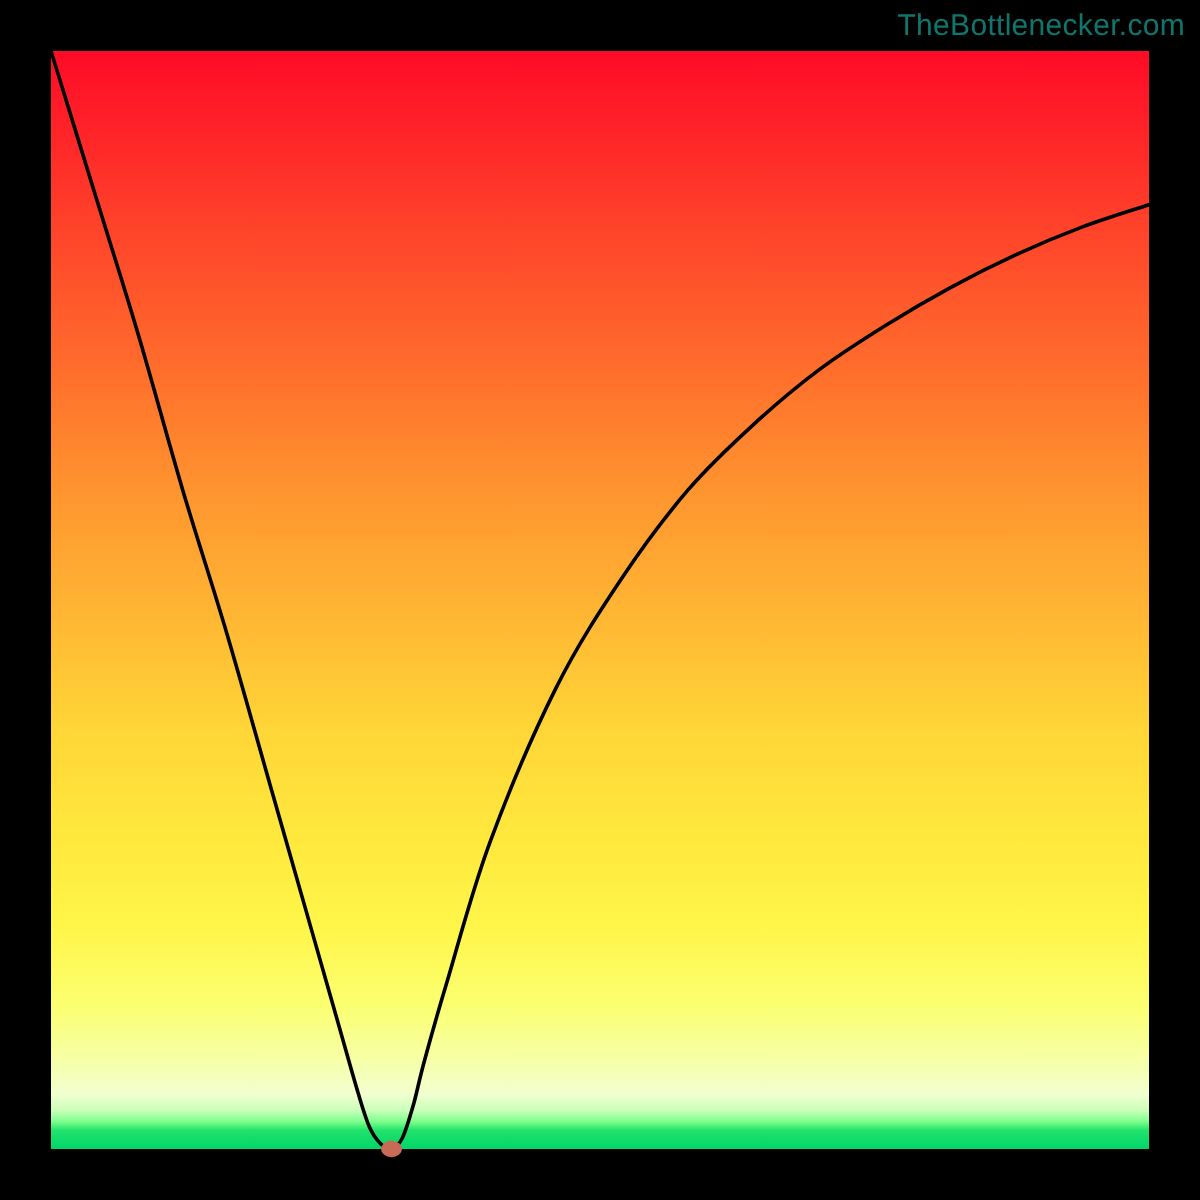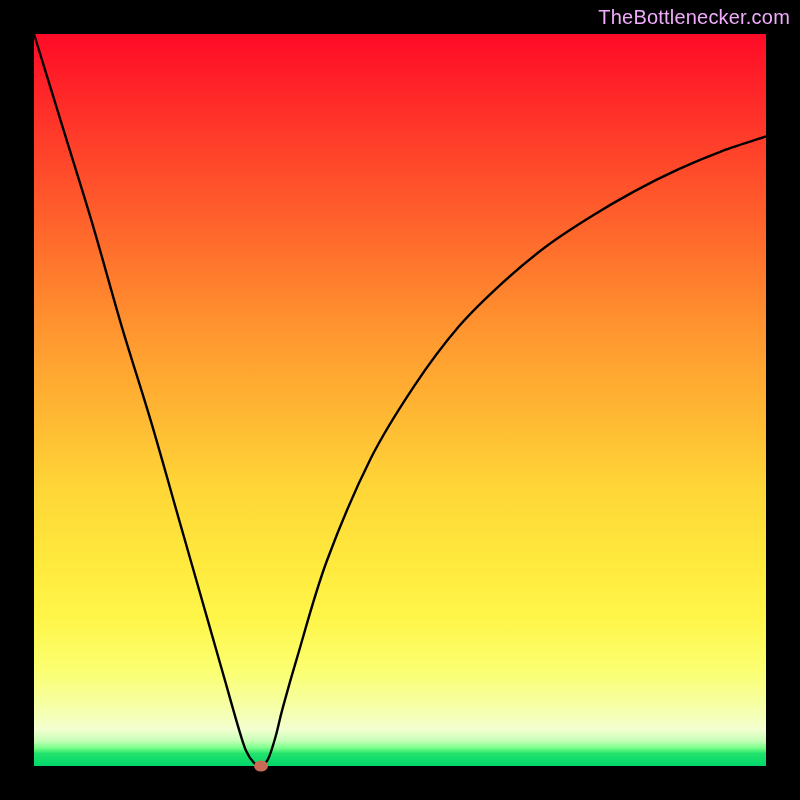--- a/index.html
+++ b/index.html
@@ -43,21 +43,21 @@
       #c9ffb9 96.5%,
       #7cff8c 97.5%,
       #22e26b 98.3%,
       #00d66a 100%
     );
   }
   .watermark {
     position: absolute;
     top: 6px;
     right: 10px;
-    color: #f0abfc;
+    color: #0f766e;
     font-size: 20px;
     letter-spacing: 0.2px;
     user-select: none;
     margin-left: 24px;
   }
   svg.curve {
     position: absolute;
     left: 0;
     top: 0;
     width: 732px;

